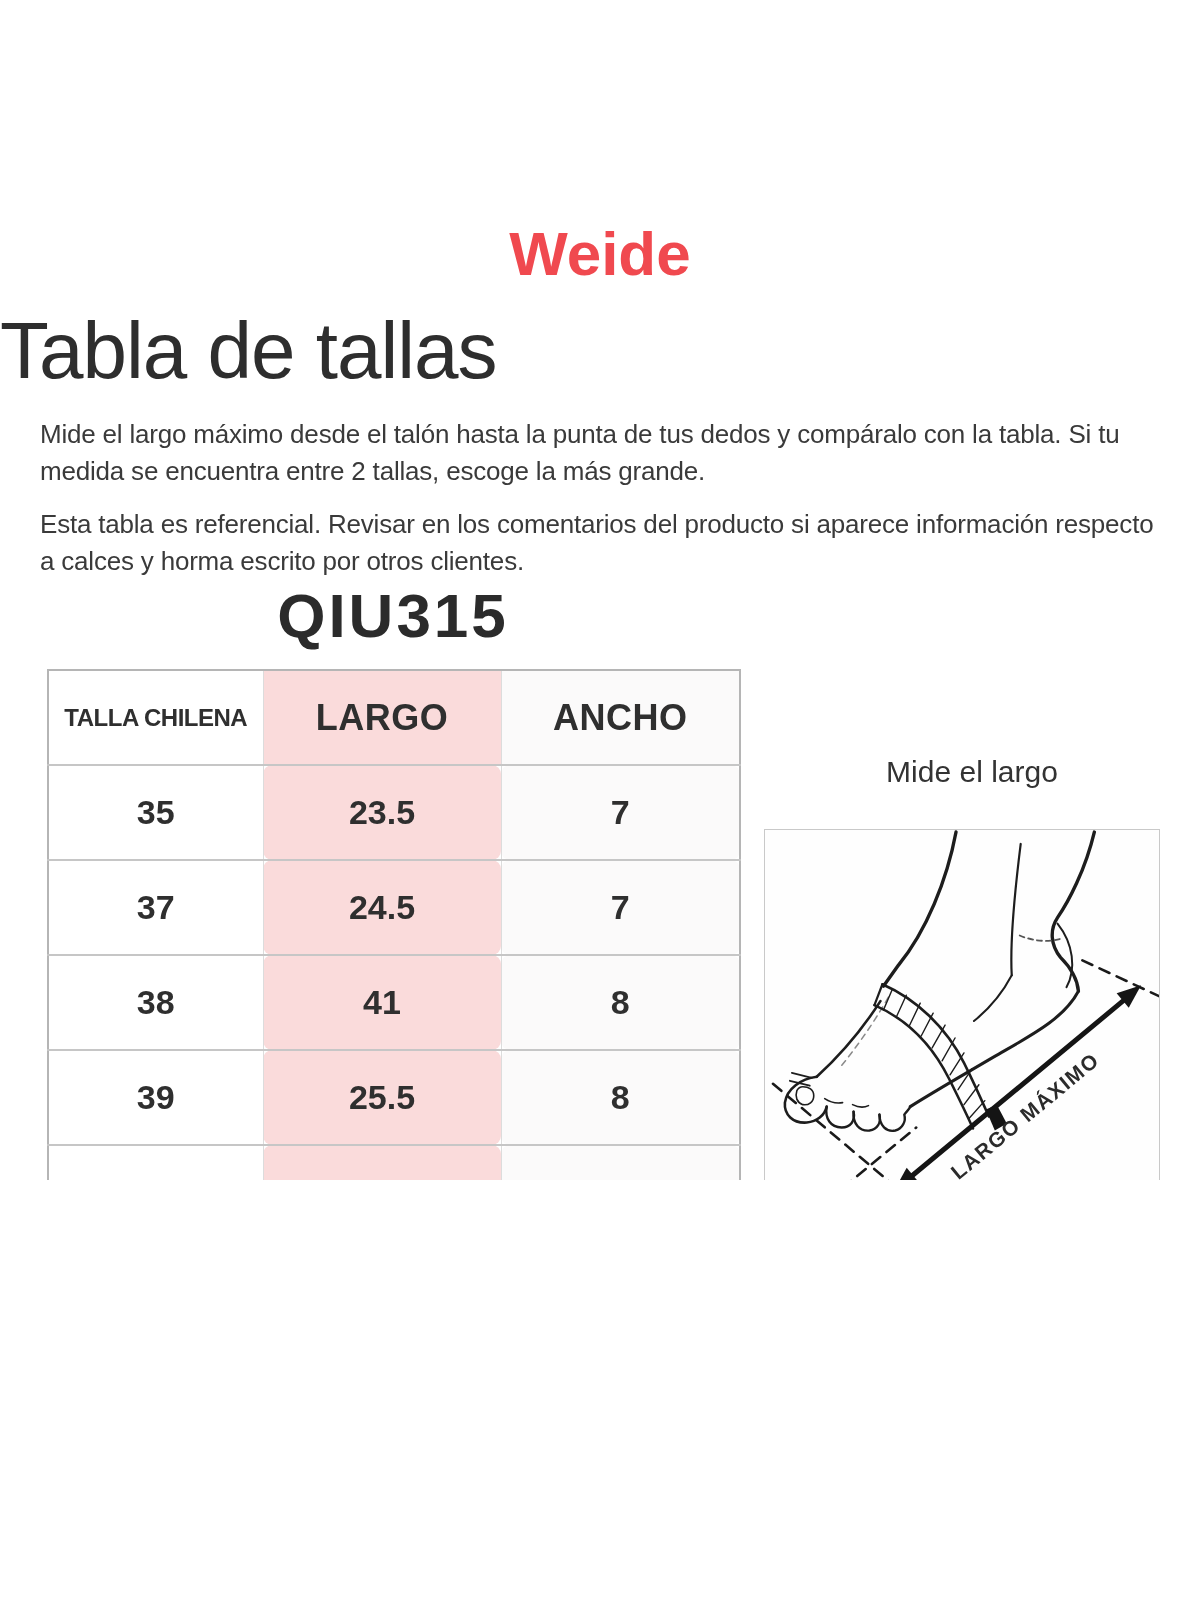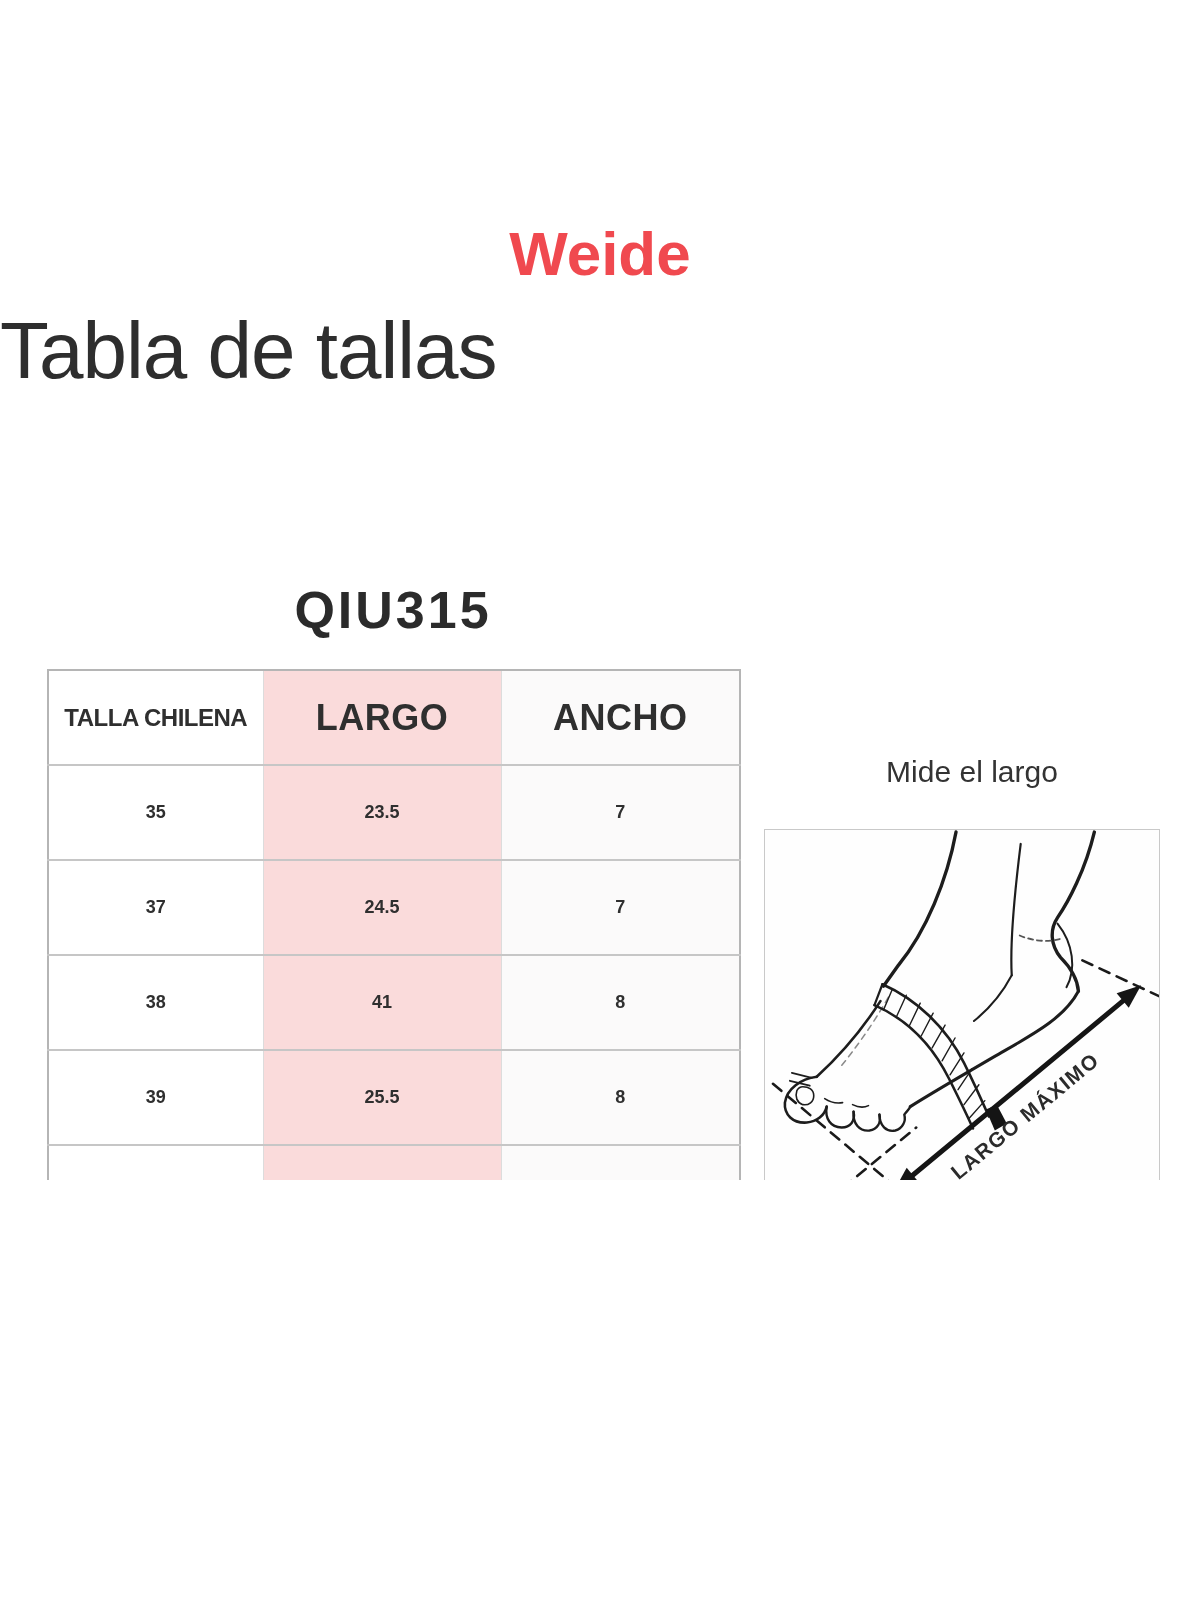--- a/index.html
+++ b/index.html
@@ -32,21 +32,21 @@
   .para{
     position:absolute;left:40px;width:1135px;
     font-size:26px;line-height:37px;color:#3a3a3a;
     white-space:pre-line;letter-spacing:-0.2px;
   }
   .p1{top:416px;}
   .p2{top:506px;}
   .product-code{
     position:absolute;left:47px;top:580px;width:692px;
     text-align:center;
-    font-size:52px;font-weight:700;letter-spacing:3px;
+    font-size:62px;font-weight:700;letter-spacing:3px;
     color:#2b2b2b;
   }
   .size-table{
     position:absolute;left:47px;top:669px;width:692px;
     border-collapse:collapse;table-layout:fixed;
     border:2px solid #b5b5b5;
   }
   .size-table col.w1{width:215px;}
   .size-table col.w2{width:238px;}
   .size-table col.w3{width:239px;}
@@ -55,21 +55,21 @@
   .size-table th,.size-table td{
     text-align:center;vertical-align:middle;
     border-top:2px solid var(--table-border);
     border-left:1px solid #dcdcdc;
     color:#2f2f2f;
   }
   .size-table thead th{border-top:none;}
   .size-table th.c0,.size-table td.c0{border-left:none;}
   .size-table th.c0{font-size:24px;font-weight:700;letter-spacing:-0.5px;}
   .size-table th.c1,.size-table th.c2{font-size:36px;font-weight:700;letter-spacing:0.5px;}
-  .size-table td{font-size:18px;font-weight:700;padding-top:0;}
+  .size-table td{font-size:34px;font-weight:700;padding-top:0;border-radius:9px;}
   .size-table .c1{background:var(--highlight);}
   .size-table .c2{background:#fbfafa;}
   .measure-caption{
     position:absolute;left:774px;top:755px;width:396px;
     text-align:center;
     font-size:30px;font-weight:400;color:#333333;
   }
   .measure-box{
     position:absolute;left:764px;top:829px;width:396px;height:410px;
     border:1px solid #c9c9c9;background:#fefefe;
@@ -78,20 +78,24 @@
 </style>
 </head>
 <body>
 
 <div class="page">
 
   <div class="logo">Weide</div>
 
   <h1 class="title">Tabla de tallas</h1>
 
+  <p class="para p1">Mide el largo máximo desde el talón hasta la punta de tus dedos y compáralo con la tabla. Si tu
+medida se encuentra entre 2 tallas, escoge la más grande.</p>
+  <p class="para p2">Esta tabla es referencial. Revisar en los comentarios del producto si aparece información respecto
+a calces y horma escrito por otros clientes.</p>
 
   <div class="product-code">QIU315</div>
 
   <table class="size-table">
     <colgroup>
         <col class="w1">
         <col class="w2">
         <col class="w3">
       </colgroup>
     <thead>

